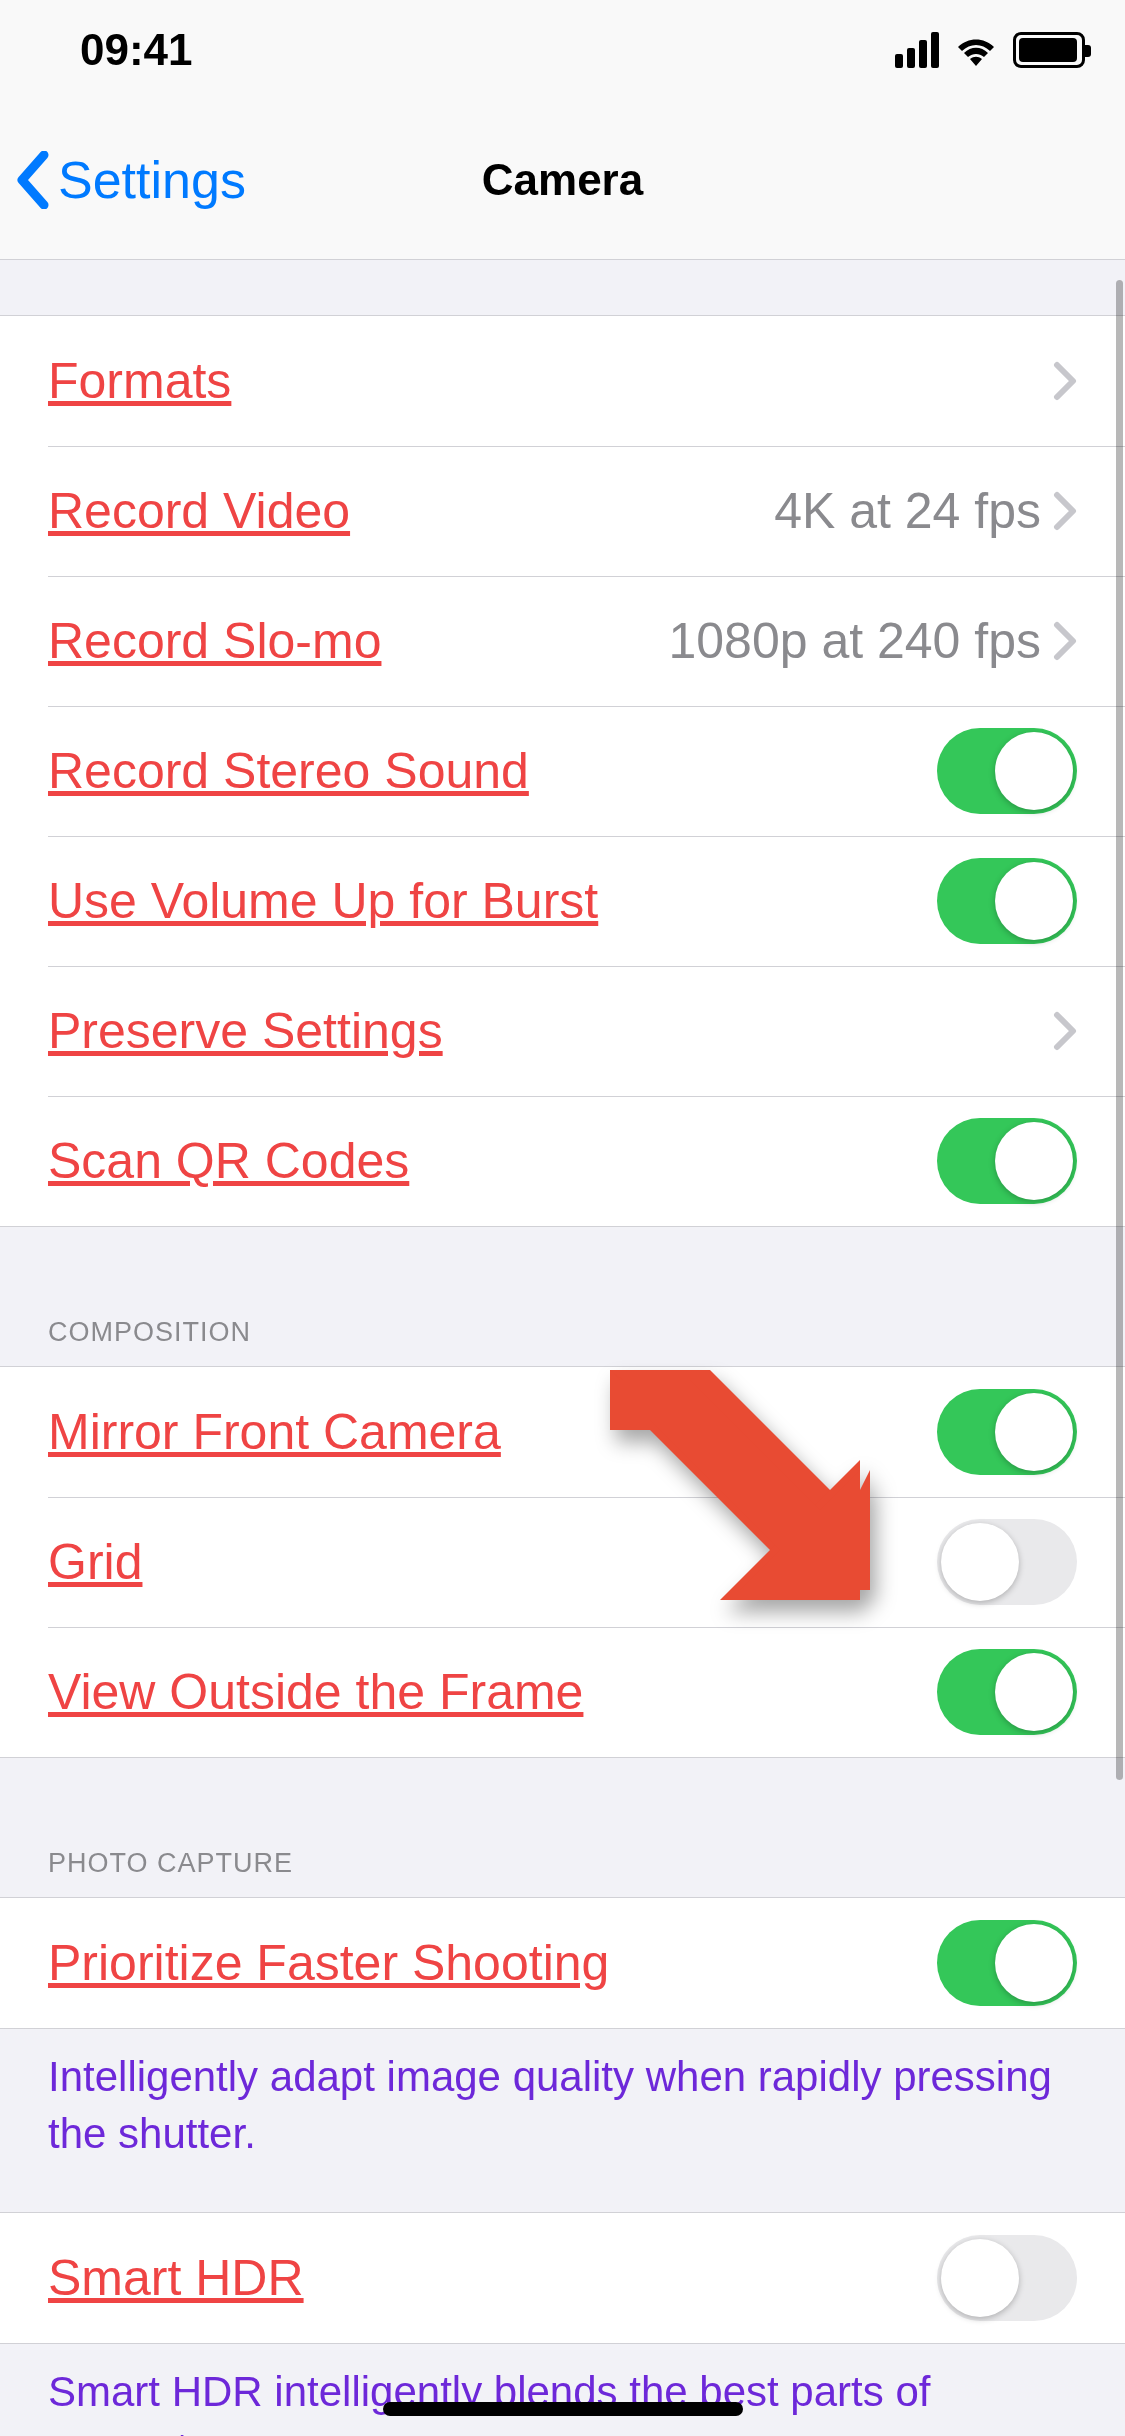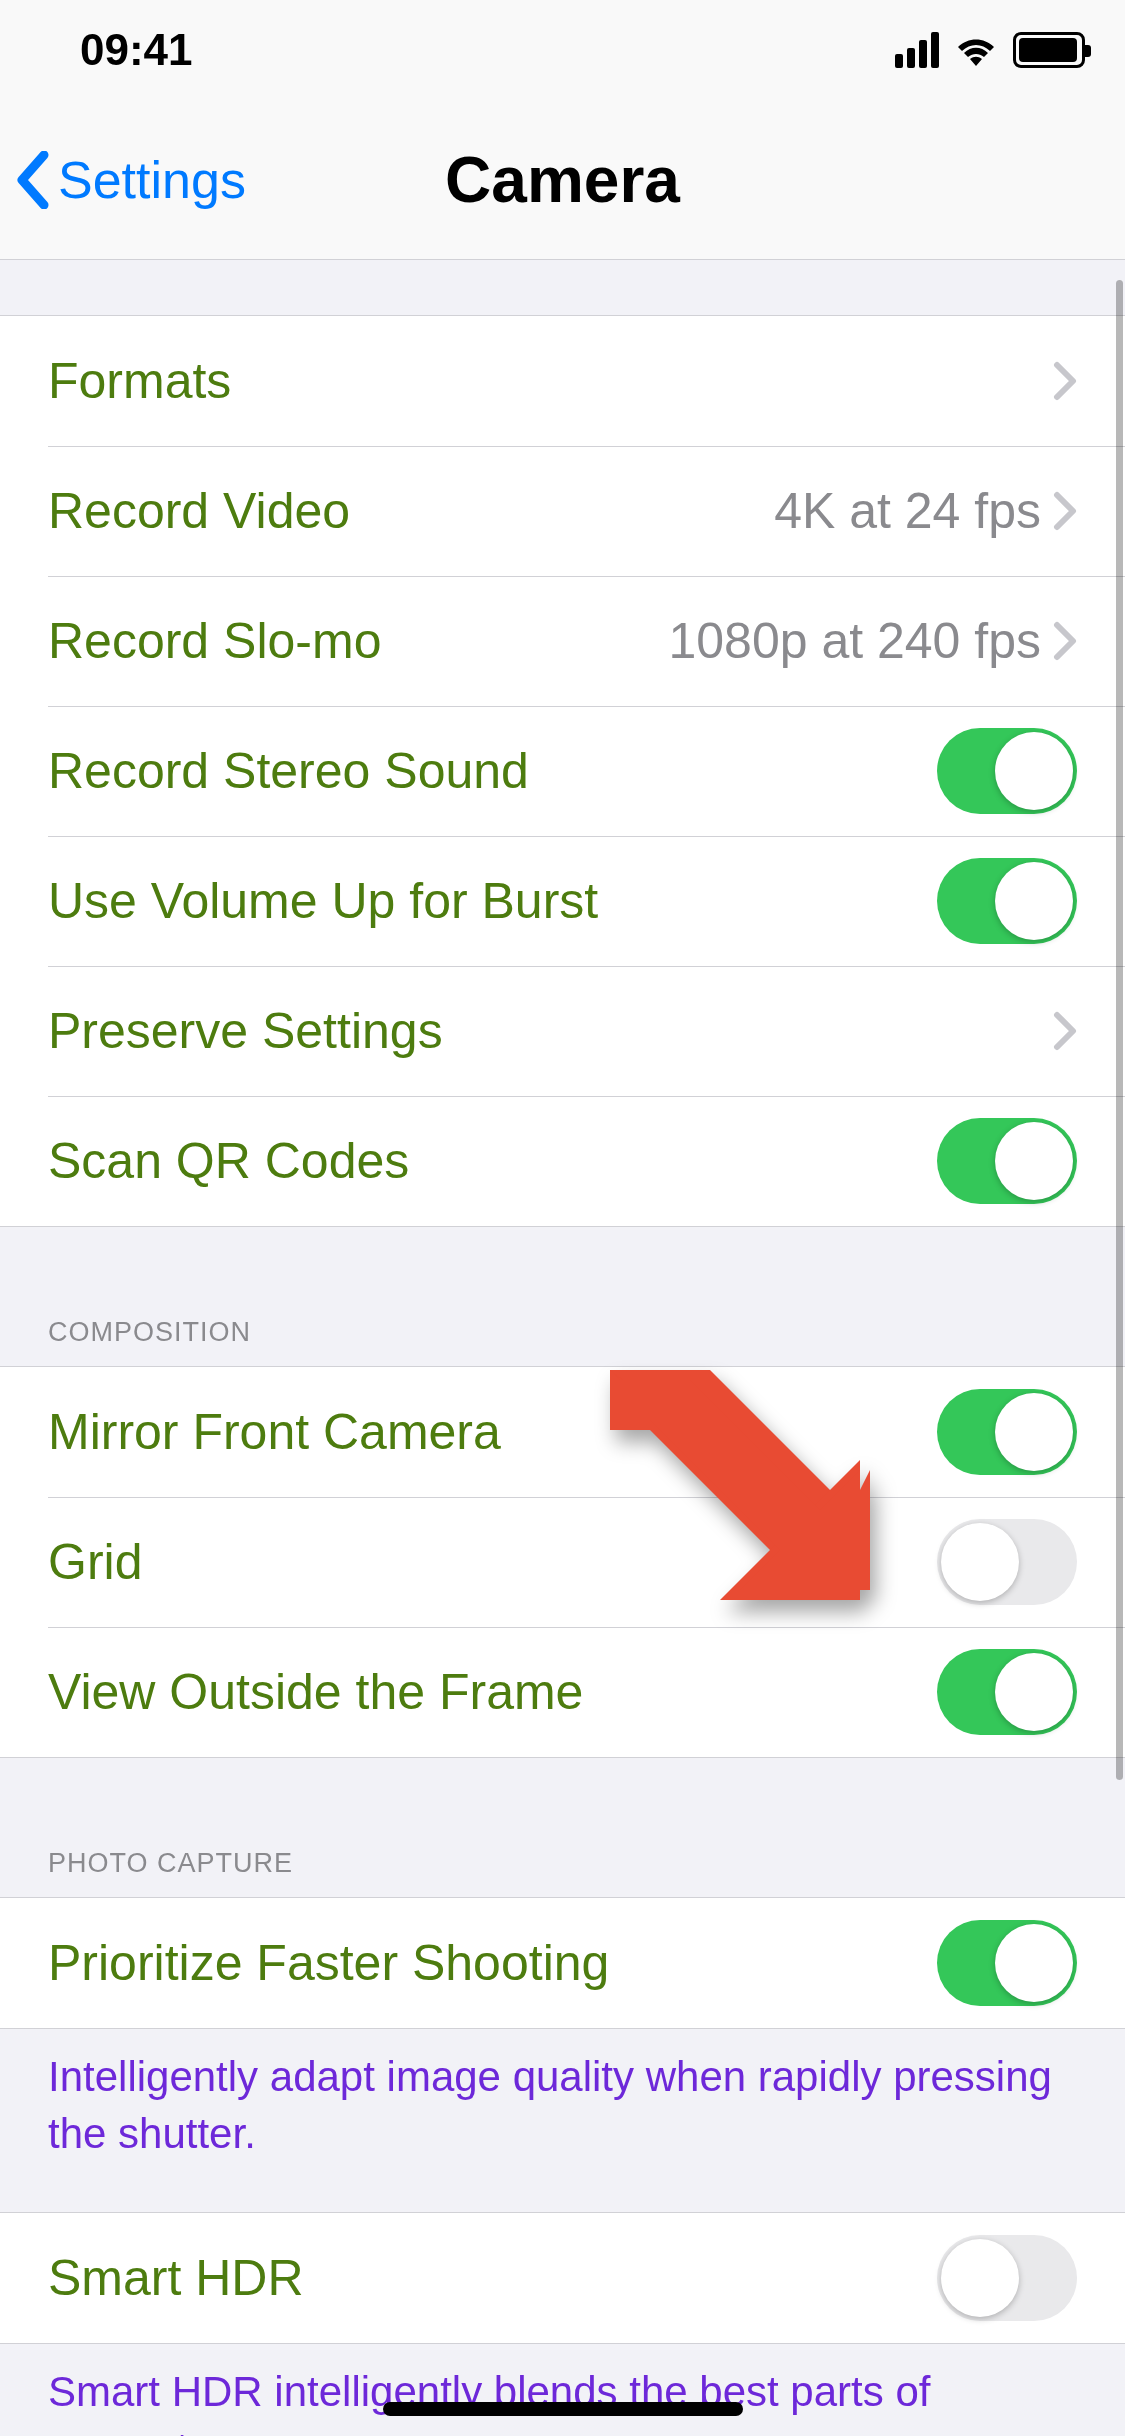--- a/index.html
+++ b/index.html
@@ -94,21 +94,21 @@
     gap: 8px;
     color: #007aff;
     font-size: 52px;
     font-weight: 400;
   }
   .back-chevron svg { display:block; }
   .nav-title {
     position: absolute;
     left: 0; right: 0;
     text-align: center;
-    font-size: 64px;
+    font-size: 44px;
     font-weight: 700;
   }
 
   
   .content {
     width: 100%;
   }
 
   
   .section-spacer { height: 55px; }
@@ -146,21 +146,22 @@
     left:48px;
     right:0;
     top:0;
     height:1px;
     background:#d1d1d6;
     transform: scaleX(1);
   }
   .row-label {
     flex: 1 1 auto;
     font-size: 50px;
-    color: #4d7c0f;
+    color: #ef4444;
+    text-decoration: underline;
   }
   .row-value {
     font-size: 50px;
     color: #8a8a8e;
     margin-right: 12px;
   }
   .chevron {
     color: #c7c7cc;
   }
   .chevron svg { display:block; }

